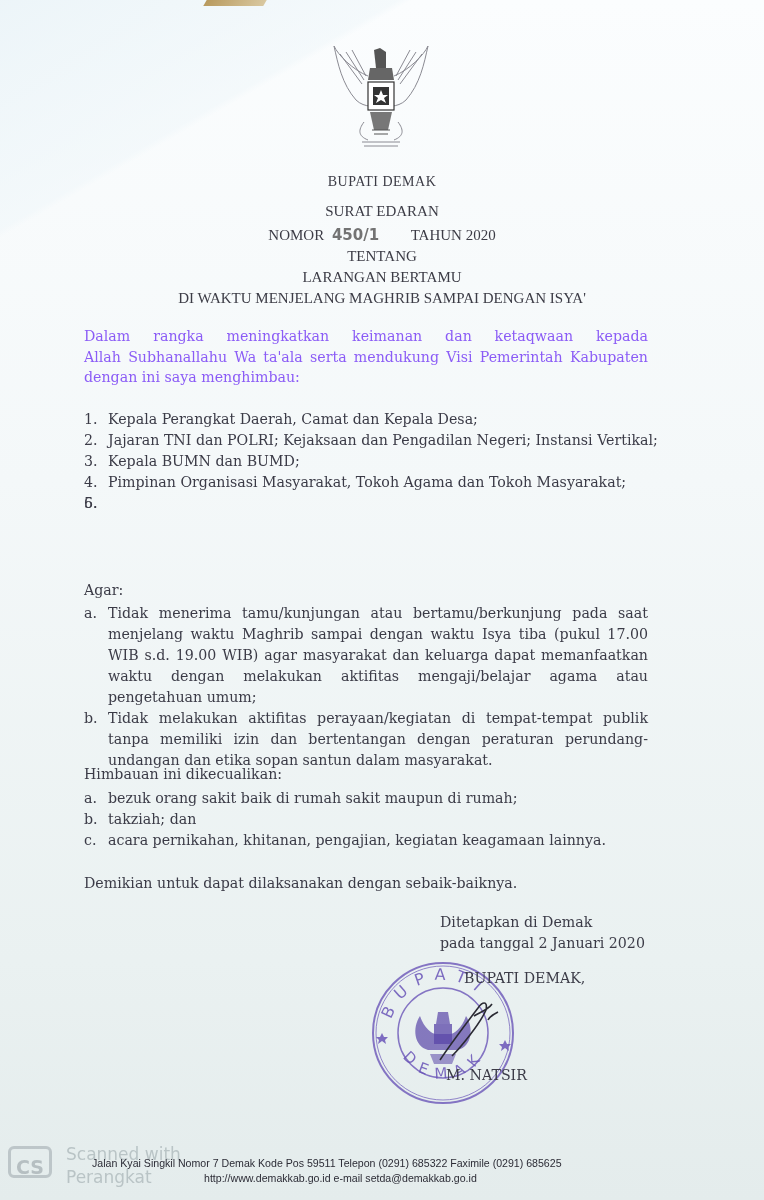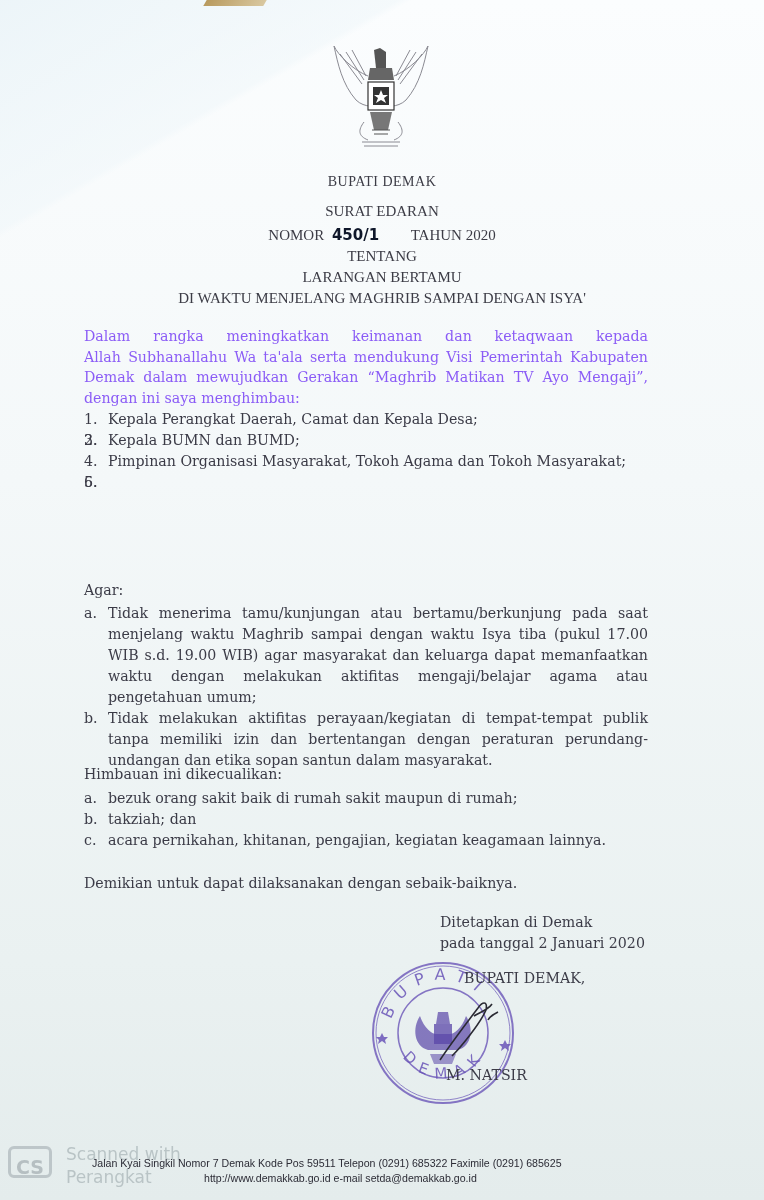--- a/index.html
+++ b/index.html
@@ -16,21 +16,21 @@
   }
   .tape {
     position: absolute; left: 205px; top: 0; width: 60px; height: 6px;
     background: linear-gradient(90deg, #b89a5e, #d9c8a0); transform: skewX(-30deg);
   }
   .emblem { position: absolute; left: 328px; top: 40px; width: 106px; height: 112px; }
   .header { position: absolute; left: 0; width: 764px; text-align: center; font-family: "Liberation Serif", serif; color: #3c3c46; }
   .h-bupati { top: 174px; font-size: 14px; letter-spacing: 0.5px; }
   .h-se { top: 203px; font-size: 15px; }
   .h-nomor { top: 226px; font-size: 15px; }
-  .h-nomor .hand { font-family: "DejaVu Sans", sans-serif; font-weight: bold; color: #0f172a; font-size: 15px; margin: 0 28px 0 4px; }
+  .h-nomor .hand { font-family: "DejaVu Sans", sans-serif; font-weight: bold; color: #737373; font-size: 15px; margin: 0 28px 0 4px; }
   .h-tentang { top: 248px; font-size: 15px; }
   .h-larangan { top: 269px; font-size: 15px; }
   .h-waktu { top: 290px; font-size: 15px; }
   .body-text {
     position: absolute; left: 84px; width: 564px; font-size: 14.2px; line-height: 20.6px; color: #8b5cf6;
   }
   .justify { text-align: justify; text-align-last: justify; }
   .intro { top: 326px; }
   .list { position: absolute; left: 84px; width: 580px; font-size: 14.2px; line-height: 21px; color: #3b3b47; margin: 0; padding: 0; list-style: none; }
   .list li { position: relative; padding-left: 24px; }
@@ -92,27 +92,26 @@
   <span class="hand">450/1</span>
   <span>TAHUN 2020</span>
 </div>
 <div class="header h-tentang">TENTANG</div>
 <div class="header h-larangan">LARANGAN BERTAMU</div>
 <div class="header h-waktu">DI WAKTU MENJELANG MAGHRIB SAMPAI DENGAN ISYA'</div>
 
 <div class="body-text intro">
   <div class="justify">Dalam rangka meningkatkan keimanan dan ketaqwaan kepada</div>
   <div class="justify">Allah Subhanallahu Wa ta'ala serta mendukung Visi Pemerintah Kabupaten</div>
-  <div class="justify">Demak dalam mewujudkan Gerakan “Maghrib Matikan TV Ayo Mengaji”,</div>
   <div>dengan ini saya menghimbau:</div>
 </div>
 
 <ol class="list list1">
   <li><span class="num">1.</span><span>Kepala Perangkat Daerah, Camat dan Kepala Desa;</span></li>
-  <li><span class="num">2.</span></li>
+  <li><span class="num">2.</span><span>Jajaran TNI dan POLRI; Kejaksaan dan Pengadilan Negeri; Instansi Vertikal;</span></li>
   <li><span class="num">3.</span><span>Kepala BUMN dan BUMD;</span></li>
   <li><span class="num">4.</span><span>Pimpinan Organisasi Masyarakat, Tokoh Agama dan Tokoh Masyarakat;</span></li>
   <li><span class="num">5.</span></li>
   <li style="width:560px"><span class="num">6.</span></li>
 </ol>
 
 <div class="agar-label">Agar:</div>
 <ol class="list agar-list">
   <li>
       <span class="num">a.</span>

